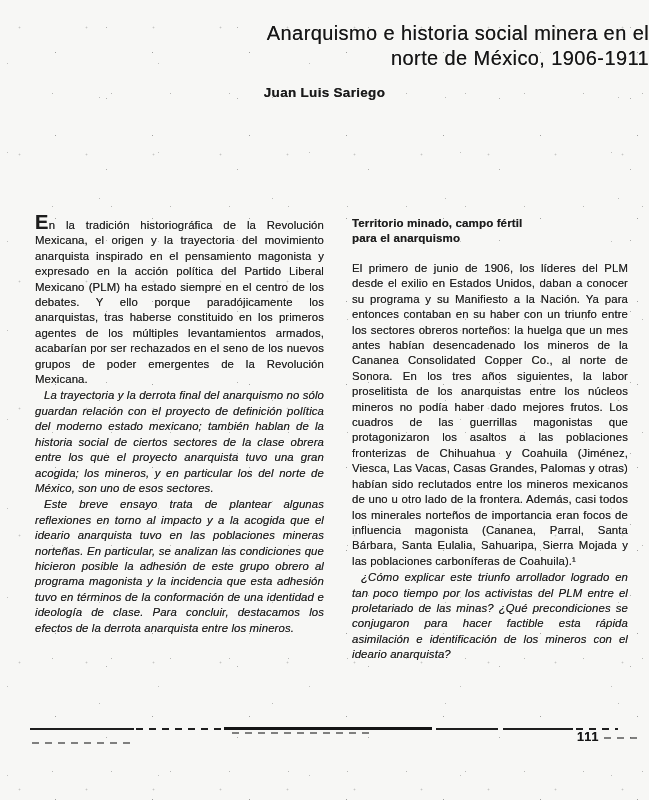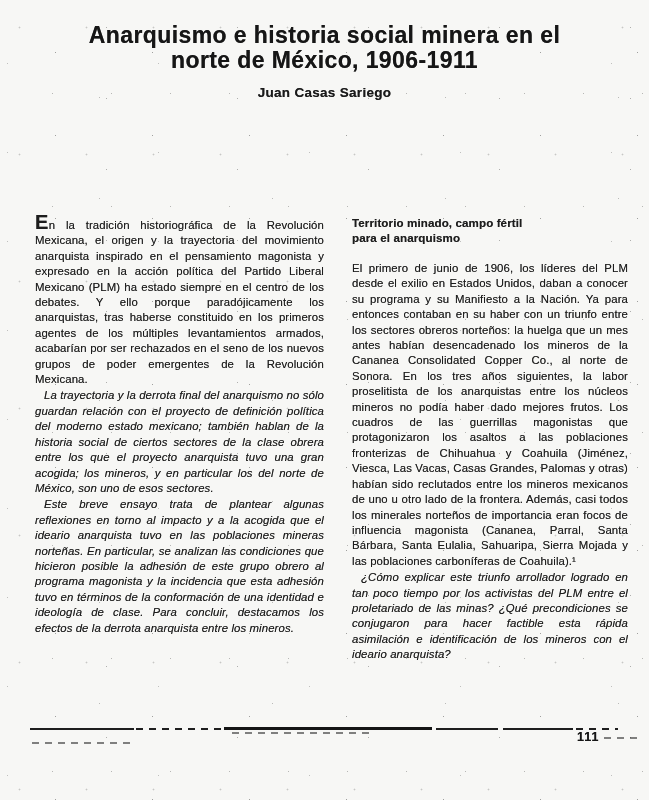--- a/index.html
+++ b/index.html
@@ -23,22 +23,22 @@
       radial-gradient(circle, rgba(20,20,20,.40) 0.7px, transparent 1px),
       radial-gradient(circle, rgba(20,20,20,.35) 0.5px, transparent 0.8px),
       radial-gradient(circle, rgba(20,20,20,.30) 0.8px, transparent 1.1px),
       radial-gradient(circle, rgba(20,20,20,.38) 0.6px, transparent 0.9px);
     background-size:97px 83px,131px 71px,59px 113px,151px 89px,67px 127px,173px 101px;
     background-position:7px 11px,41px 63px,23px 37px,83px 19px,53px 91px,13px 47px;
     opacity:.7;
   }
   .title{
     position:absolute;top:8px;left:0;width:100%;
-    text-align:center;
-    font-size:23px;line-height:25px;font-weight:bold;
+    text-align:right;
+    font-size:20px;line-height:25px;font-weight:normal;
     letter-spacing:.4px;
     color:#161616;
     text-shadow:0 0 .6px rgba(30,30,30,.75);
   }
   .title span{display:block;}
   .author{
     position:absolute;top:85px;left:0;width:100%;
     text-align:center;
     font-size:13.5px;font-weight:bold;
     letter-spacing:.3px;
@@ -86,21 +86,21 @@
 </head>
 <body>
 
 <div class="paper">
 
   <h1 class="title">
     <span>Anarquismo e historia social minera en el</span>
     <span>norte de México, 1906-1911</span>
   </h1>
 
-  <div class="author">Juan Casas Sariego</div>
+  <div class="author">Juan Luis Sariego</div>
 
   <div class="col col-left">
     <p class="lead">En la tradición historiográfica de la Revolución Mexicana, el origen y la trayectoria del movimiento anarquista inspirado en el pensamiento magonista y expresado en la acción política del Partido Liberal Mexicano (PLM) ha estado siempre en el centro de los debates. Y ello porque paradójicamente los anarquistas, tras haberse constituido en los primeros agentes de los múltiples levantamientos armados, acabarían por ser rechazados en el seno de los nuevos grupos de poder emergentes de la Revolución Mexicana.</p>
     <p class="indent">La trayectoria y la derrota final del anarquismo no sólo guardan relación con el proyecto de definición política del moderno estado mexicano; también hablan de la historia social de ciertos sectores de la clase obrera entre los que el proyecto anarquista tuvo una gran acogida; los mineros, y en particular los del norte de México, son uno de esos sectores.</p>
     <p class="indent">Este breve ensayo trata de plantear algunas reflexiones en torno al impacto y a la acogida que el ideario anarquista tuvo en las poblaciones mineras norteñas. En particular, se analizan las condiciones que hicieron posible la adhesión de este grupo obrero al programa magonista y la incidencia que esta adhesión tuvo en términos de la conformación de una identidad e ideología de clase. Para concluir, destacamos los efectos de la derrota anarquista entre los mineros.</p>
   </div>
 
   <div class="col col-right">
     <h2 class="subheading">
       <span>Territorio minado, campo fértil</span>

